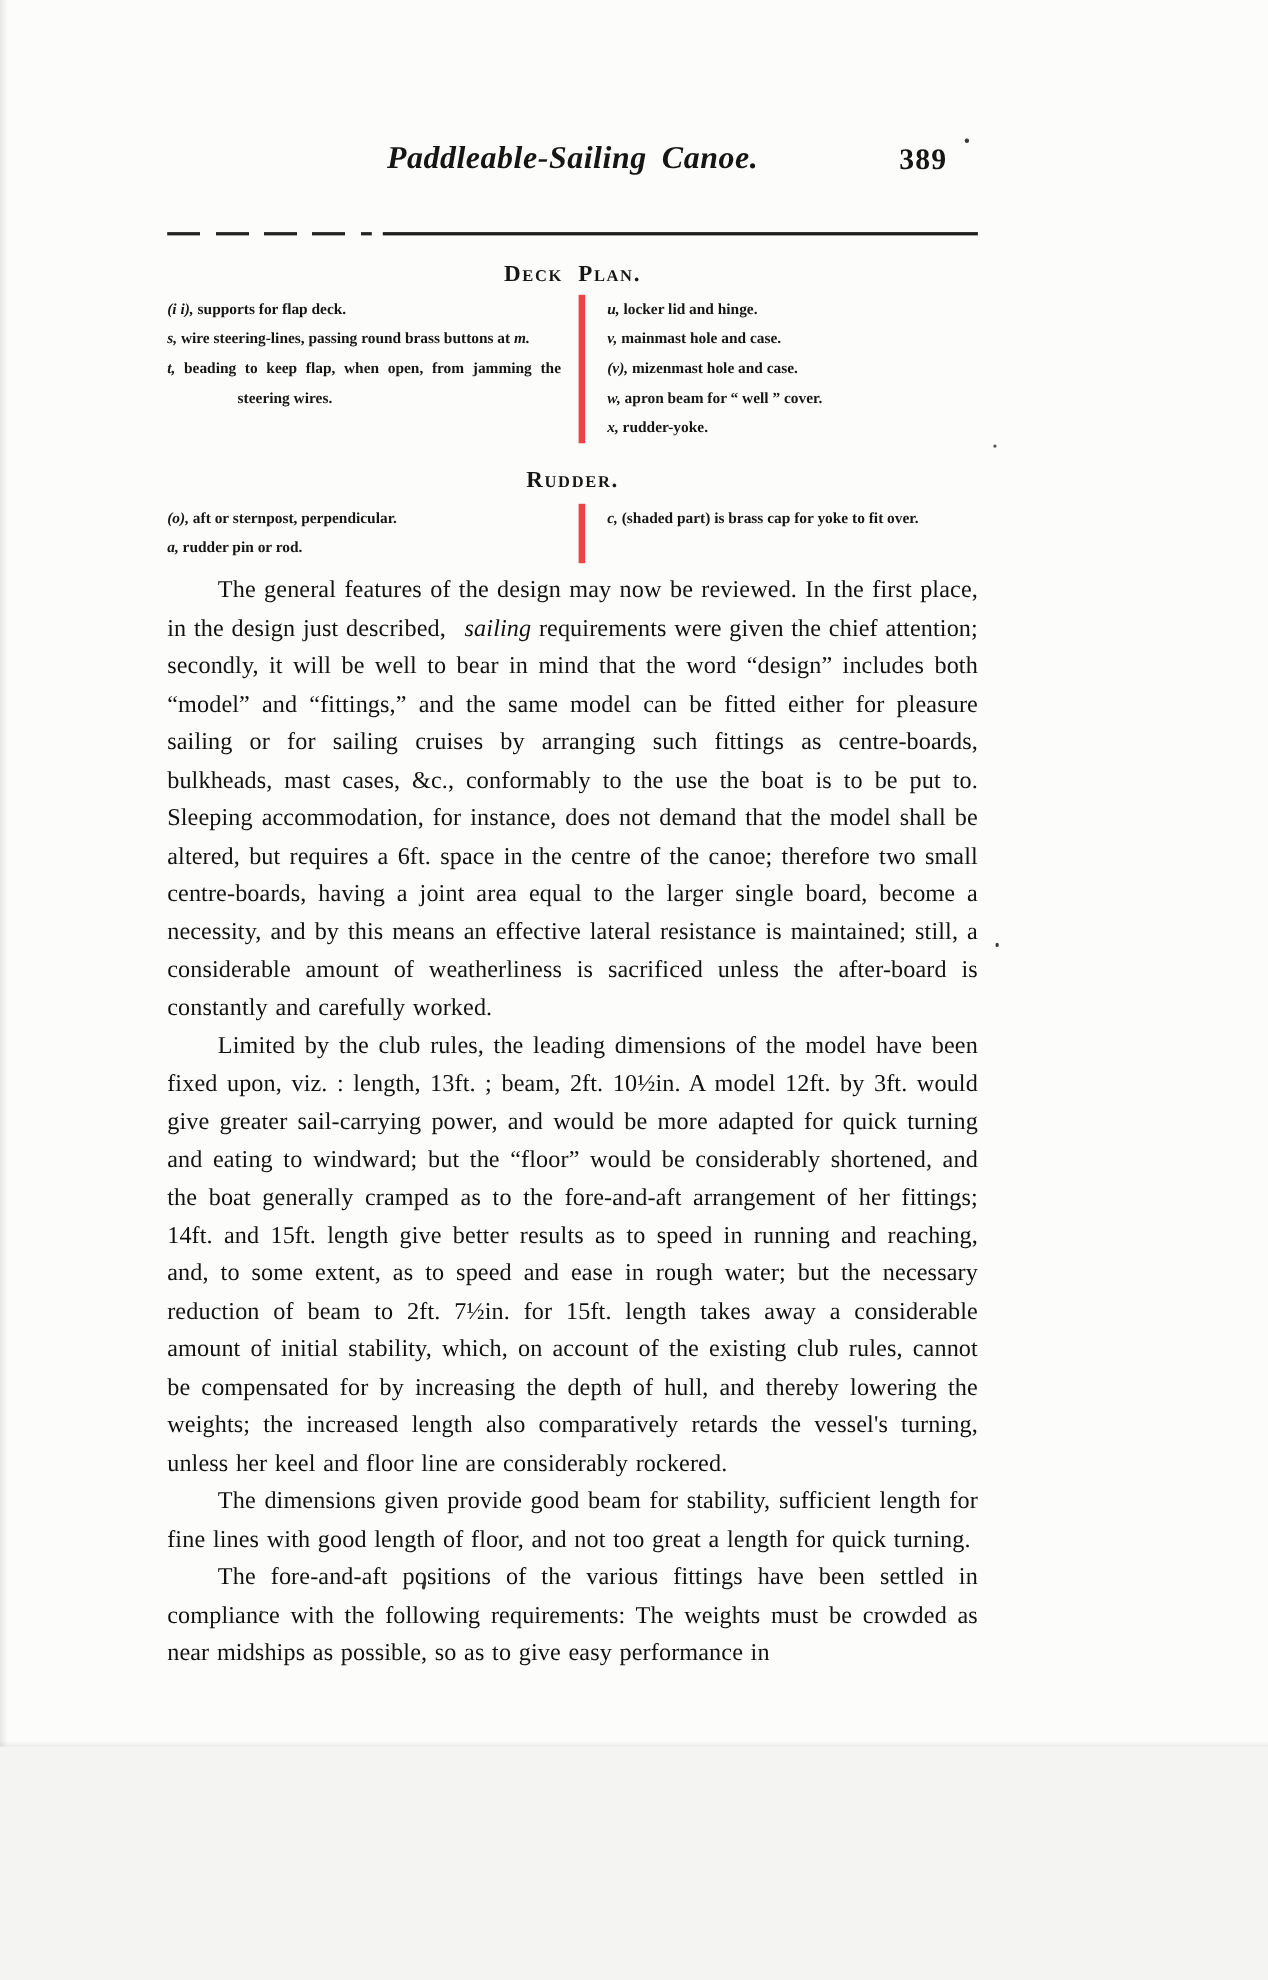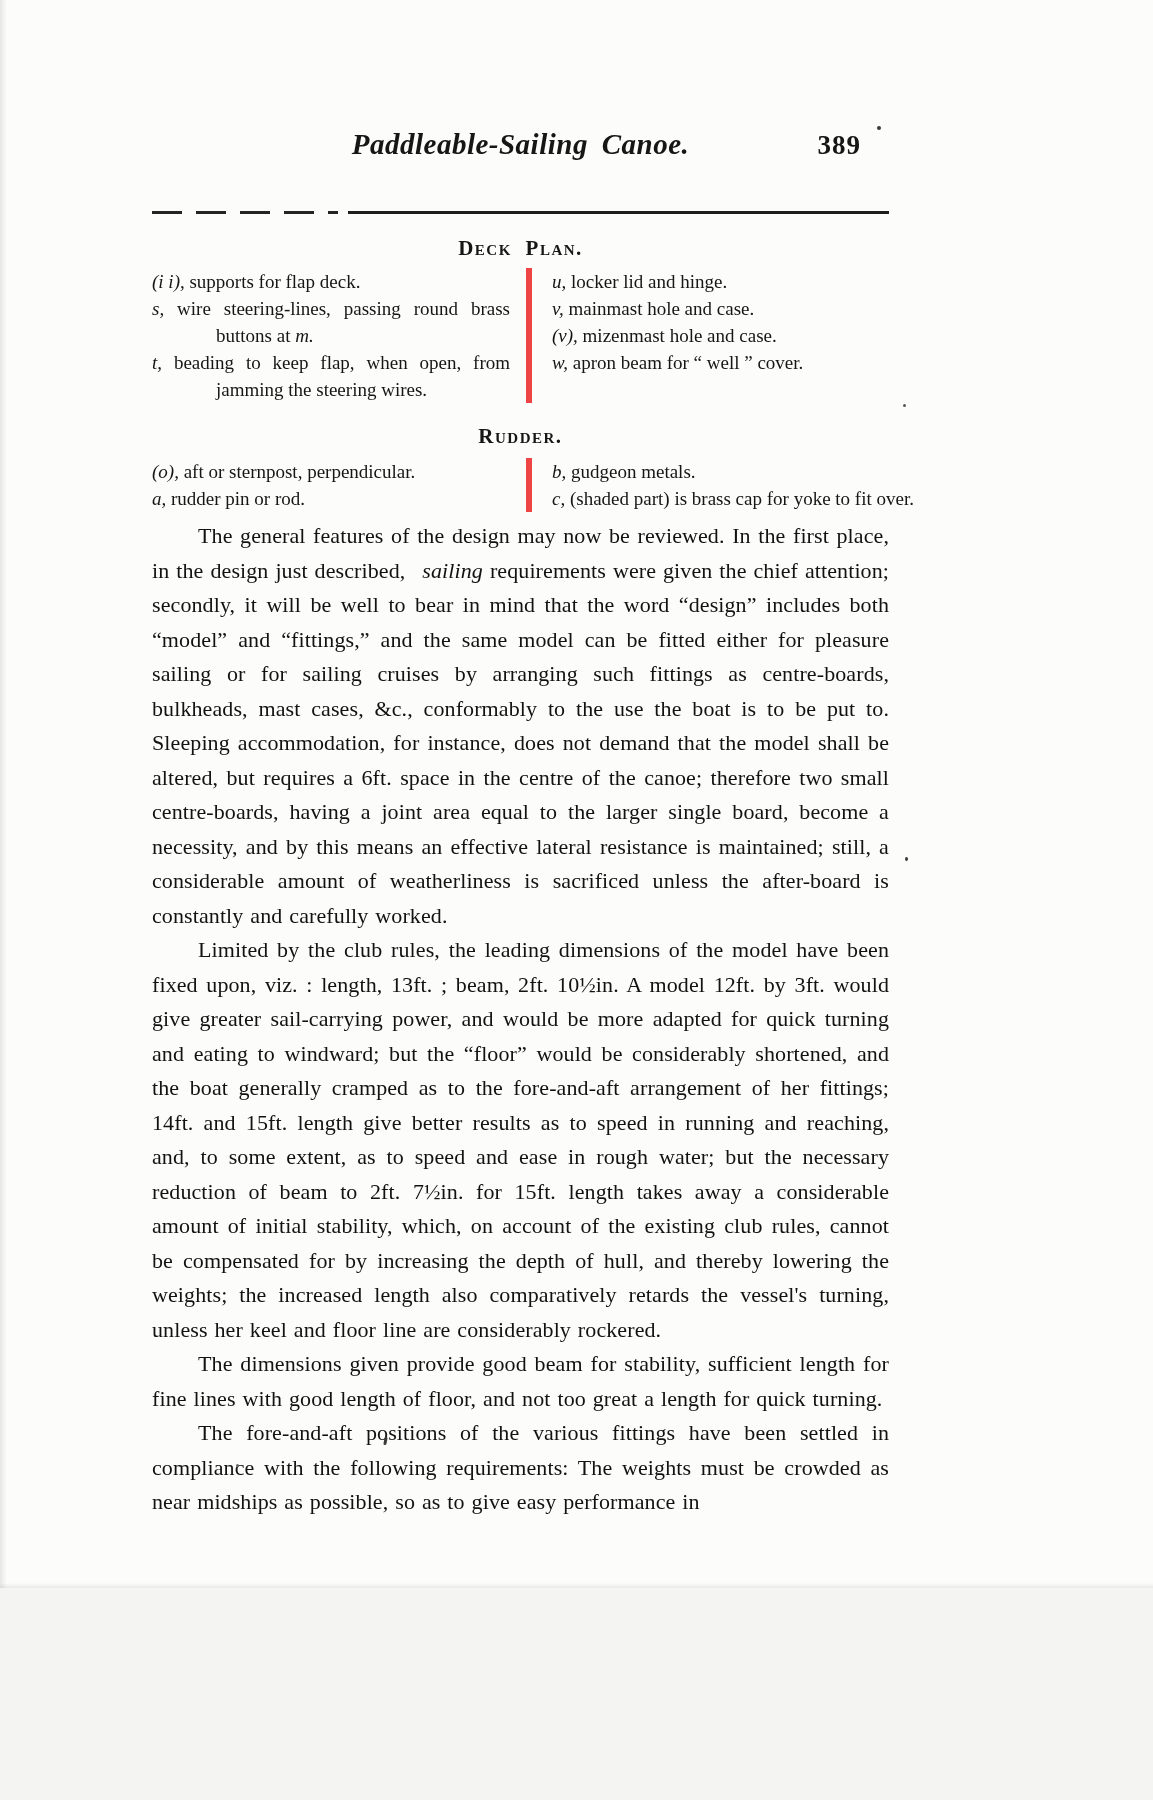--- a/index.html
+++ b/index.html
@@ -58,21 +58,21 @@
     font-size: 21px;
     letter-spacing: 1.5px;
     word-spacing: 7px;
   }
   .deck-heading { top: 236px; }
   .rudder-heading { top: 424px; }
 
   .cols { position: absolute; left: 152px; width: 737px; display: flex; }
   .deck-cols { top: 268px; }
   .rudder-cols { top: 458px; }
-  .col { font-size: 19px; font-weight: normal; line-height: 27px; }
+  .col { font-size: 14px; font-weight: bold; line-height: 27px; }
   .col-left { flex: 0 0 358px; padding-right: 16px; }
   .col-right { flex: 1 0 auto; border-left: 6px solid #ef4444; padding-left: 20px; }
   .li { margin: 0; padding-left: 64px; text-indent: -64px; }
   .col-left .li { text-align: justify; }
   .col-right .li { white-space: nowrap; }
   .li em { font-style: italic; }
 
   
   .bodytext {
     position: absolute; left: 152px; width: 737px; top: 519px;
@@ -128,32 +128,32 @@
     <div class="col col-left">
       <p class="li"><em>(i i),</em> <span>supports for flap deck.</span></p>
       <p class="li"><em>s,</em> <span>wire steering-lines, passing round brass buttons at </span><em>m.</em></p>
       <p class="li"><em>t,</em> <span>beading to keep flap, when open, from jamming the steering wires.</span></p>
     </div>
     <div class="col col-right">
       <p class="li"><em>u,</em> <span>locker lid and hinge.</span></p>
       <p class="li"><em>v,</em> <span>mainmast hole and case.</span></p>
       <p class="li"><em>(v),</em> <span>mizenmast hole and case.</span></p>
       <p class="li"><em>w,</em> <span>apron beam for “ well ” cover.</span></p>
+      <p class="li"><em>x,</em> <span>rudder-yoke.</span></p>
     </div>
   </div>
 
   <div class="section-heading rudder-heading">Rudder.</div>
 
   <div class="cols rudder-cols">
     <div class="col col-left">
       <p class="li"><em>(o),</em> <span>aft or sternpost, perpendicular.</span></p>
       <p class="li"><em>a,</em> <span>rudder pin or rod.</span></p>
     </div>
     <div class="col col-right">
-      <p class="li"><em>b,</em> <span>gudgeon metals.</span></p>
       <p class="li"><em>c,</em> <span>(shaded part) is brass cap for yoke to fit over.</span></p>
     </div>
   </div>
 
   <div class="bodytext">
     <p class="para"><span>The general features of the design may now be reviewed. In the first place, in the design just described, </span><em>sailing</em><span> requirements were given the chief attention; secondly, it will be well to bear in mind that the word “design” includes both “model” and “fittings,” and the same model can be fitted either for pleasure sailing or for sailing cruises by arranging such fittings as centre-boards, bulkheads, mast cases, &amp;c., conformably to the use the boat is to be put to. Sleeping accommodation, for instance, does not demand that the model shall be altered, but requires a 6ft. space in the centre of the canoe; therefore two small centre-boards, having a joint area equal to the larger single board, become a necessity, and by this means an effective lateral resistance is maintained; still, a considerable amount of weatherliness is sacrificed unless the after-board is constantly and carefully worked.</span></p>
     <p class="para">Limited by the club rules, the leading dimensions of the model have been fixed upon, viz. : length, 13ft. ; beam, 2ft. 10½in. A model 12ft. by 3ft. would give greater sail-carrying power, and would be more adapted for quick turning and eating to windward; but the “floor” would be considerably shortened, and the boat generally cramped as to the fore-and-aft arrangement of her fittings; 14ft. and 15ft. length give better results as to speed in running and reaching, and, to some extent, as to speed and ease in rough water; but the necessary reduction of beam to 2ft. 7½in. for 15ft. length takes away a considerable amount of initial stability, which, on account of the existing club rules, cannot be compensated for by increasing the depth of hull, and thereby lowering the weights; the increased length also comparatively retards the vessel's turning, unless her keel and floor line are considerably rockered.</p>
     <p class="para">The dimensions given provide good beam for stability, sufficient length for fine lines with good length of floor, and not too great a length for quick turning.</p>
     <p class="para">The fore-and-aft positions of the various fittings have been settled in compliance with the following requirements: The weights must be crowded as near midships as possible, so as to give easy performance in</p>
   </div>

